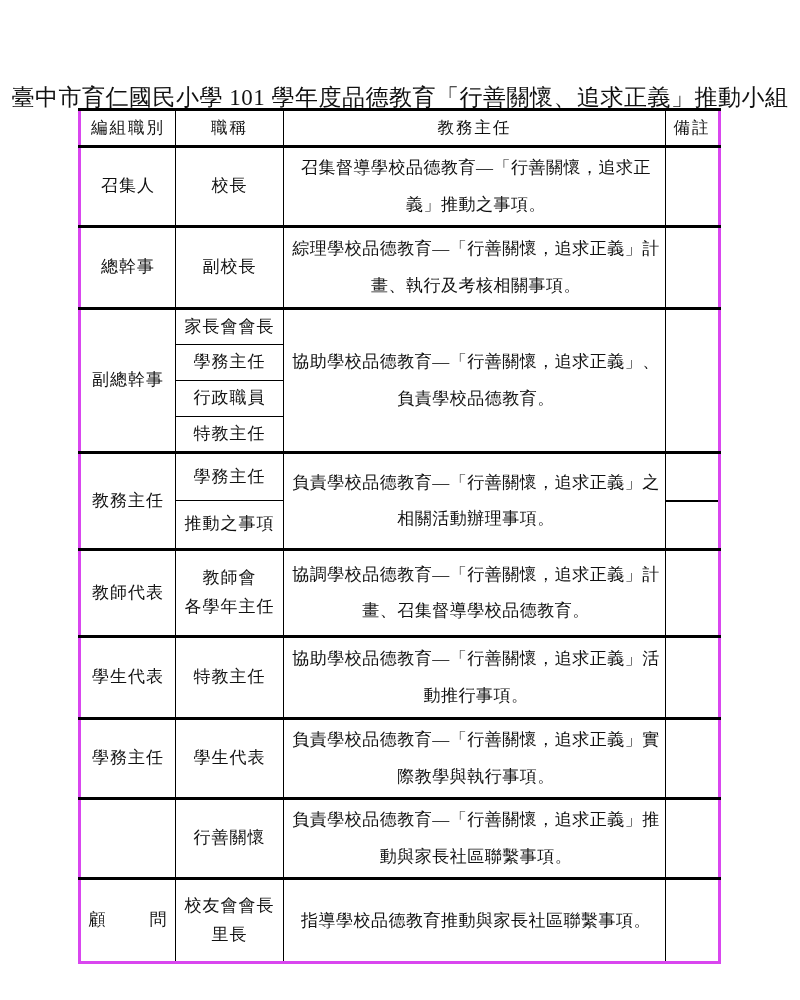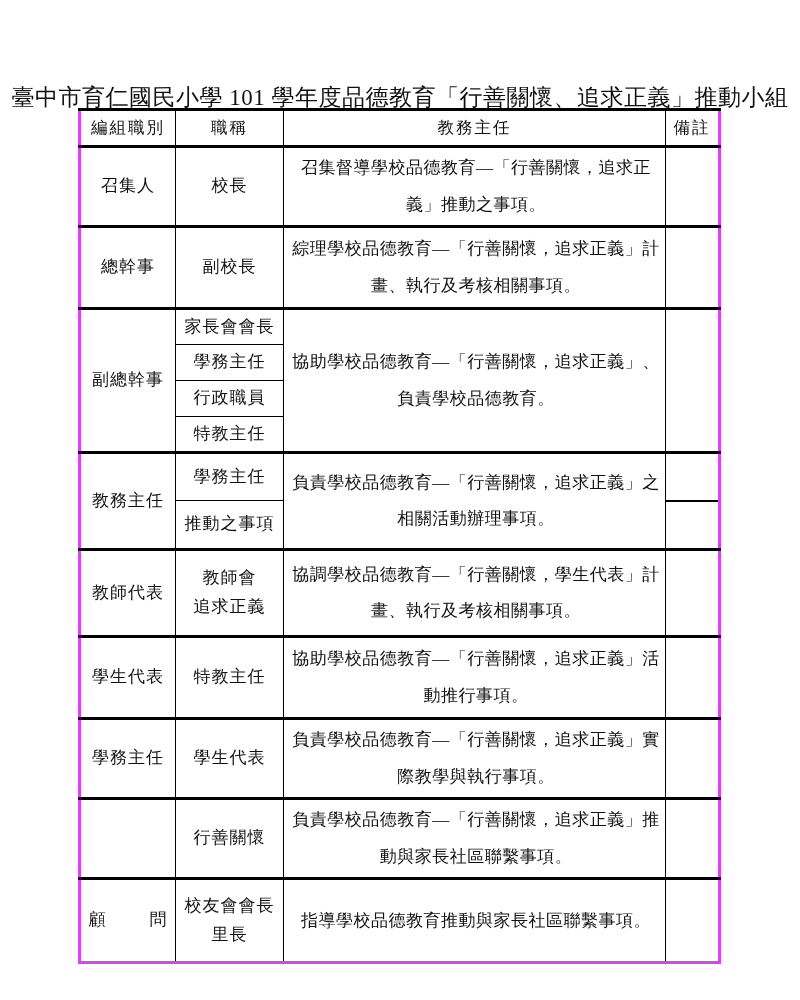--- a/index.html
+++ b/index.html
@@ -146,23 +146,23 @@
     </tr>
     <tr style="height:49px;">
       <td class="title">推動之事項</td>
       <td class="note"></td>
     </tr>
 
     <tr class="major" style="height:87px;">
       <td class="role">教師代表</td>
       <td class="title">
         <span class="tline">教師會</span>
-        <span class="tline">追求正義</span>
+        <span class="tline">各學年主任</span>
       </td>
-      <td class="duty">協調學校品德教育—「行善關懷，學生代表」計畫、執行及考核相關事項。</td>
+      <td class="duty">協調學校品德教育—「行善關懷，追求正義」計畫、召集督導學校品德教育。</td>
       <td class="note"></td>
     </tr>
 
     <tr class="major" style="height:82px;">
       <td class="role">學生代表</td>
       <td class="title">特教主任</td>
       <td class="duty">協助學校品德教育—「行善關懷，追求正義」活動推行事項。</td>
       <td class="note"></td>
     </tr>
 

